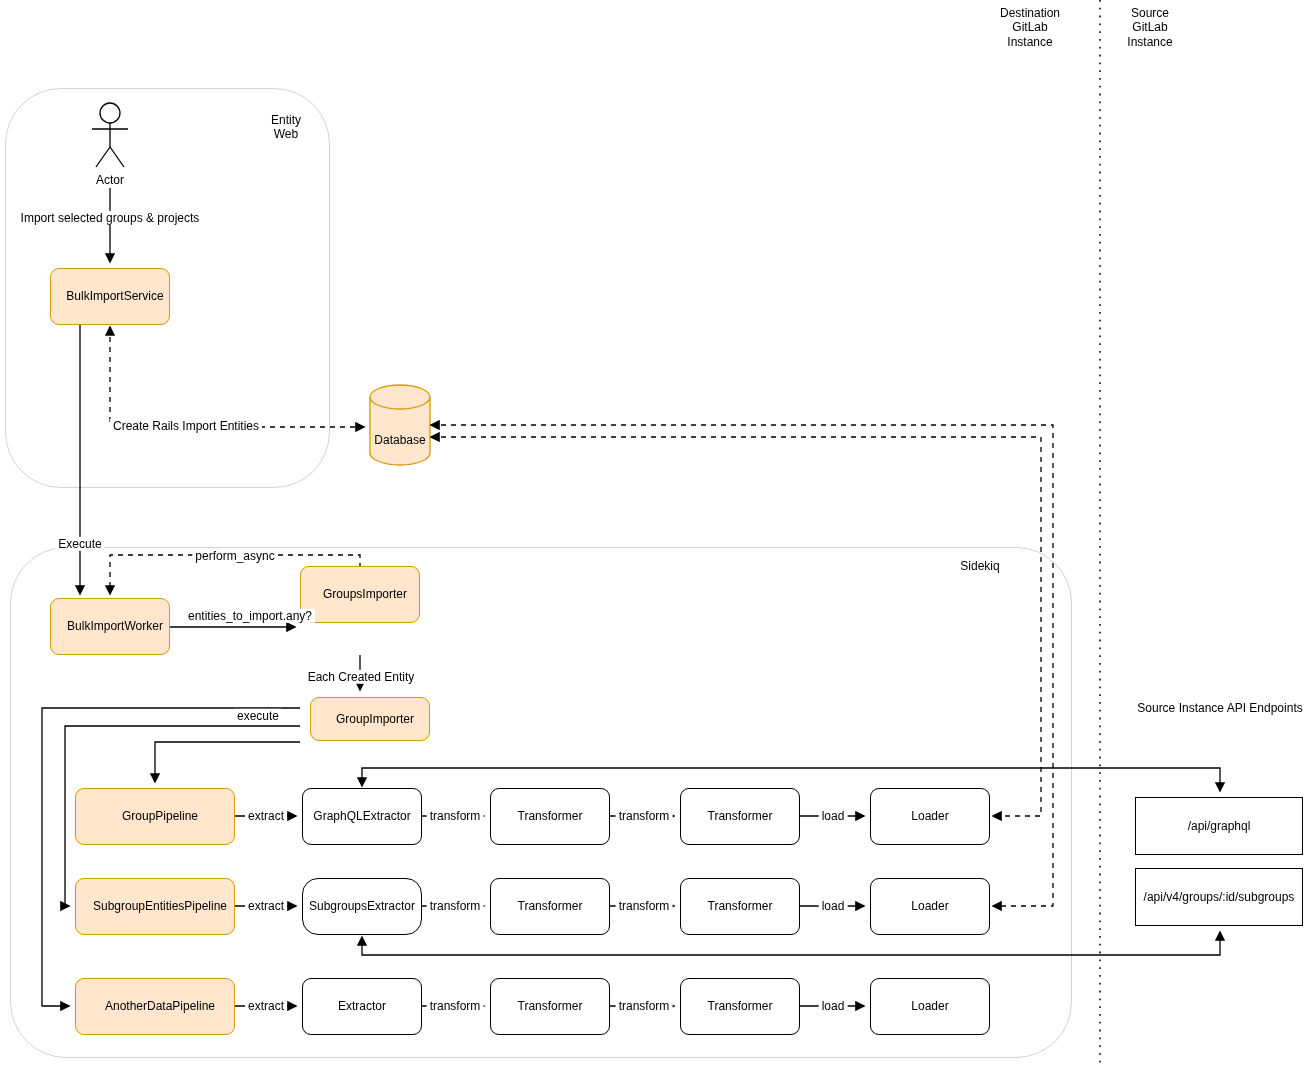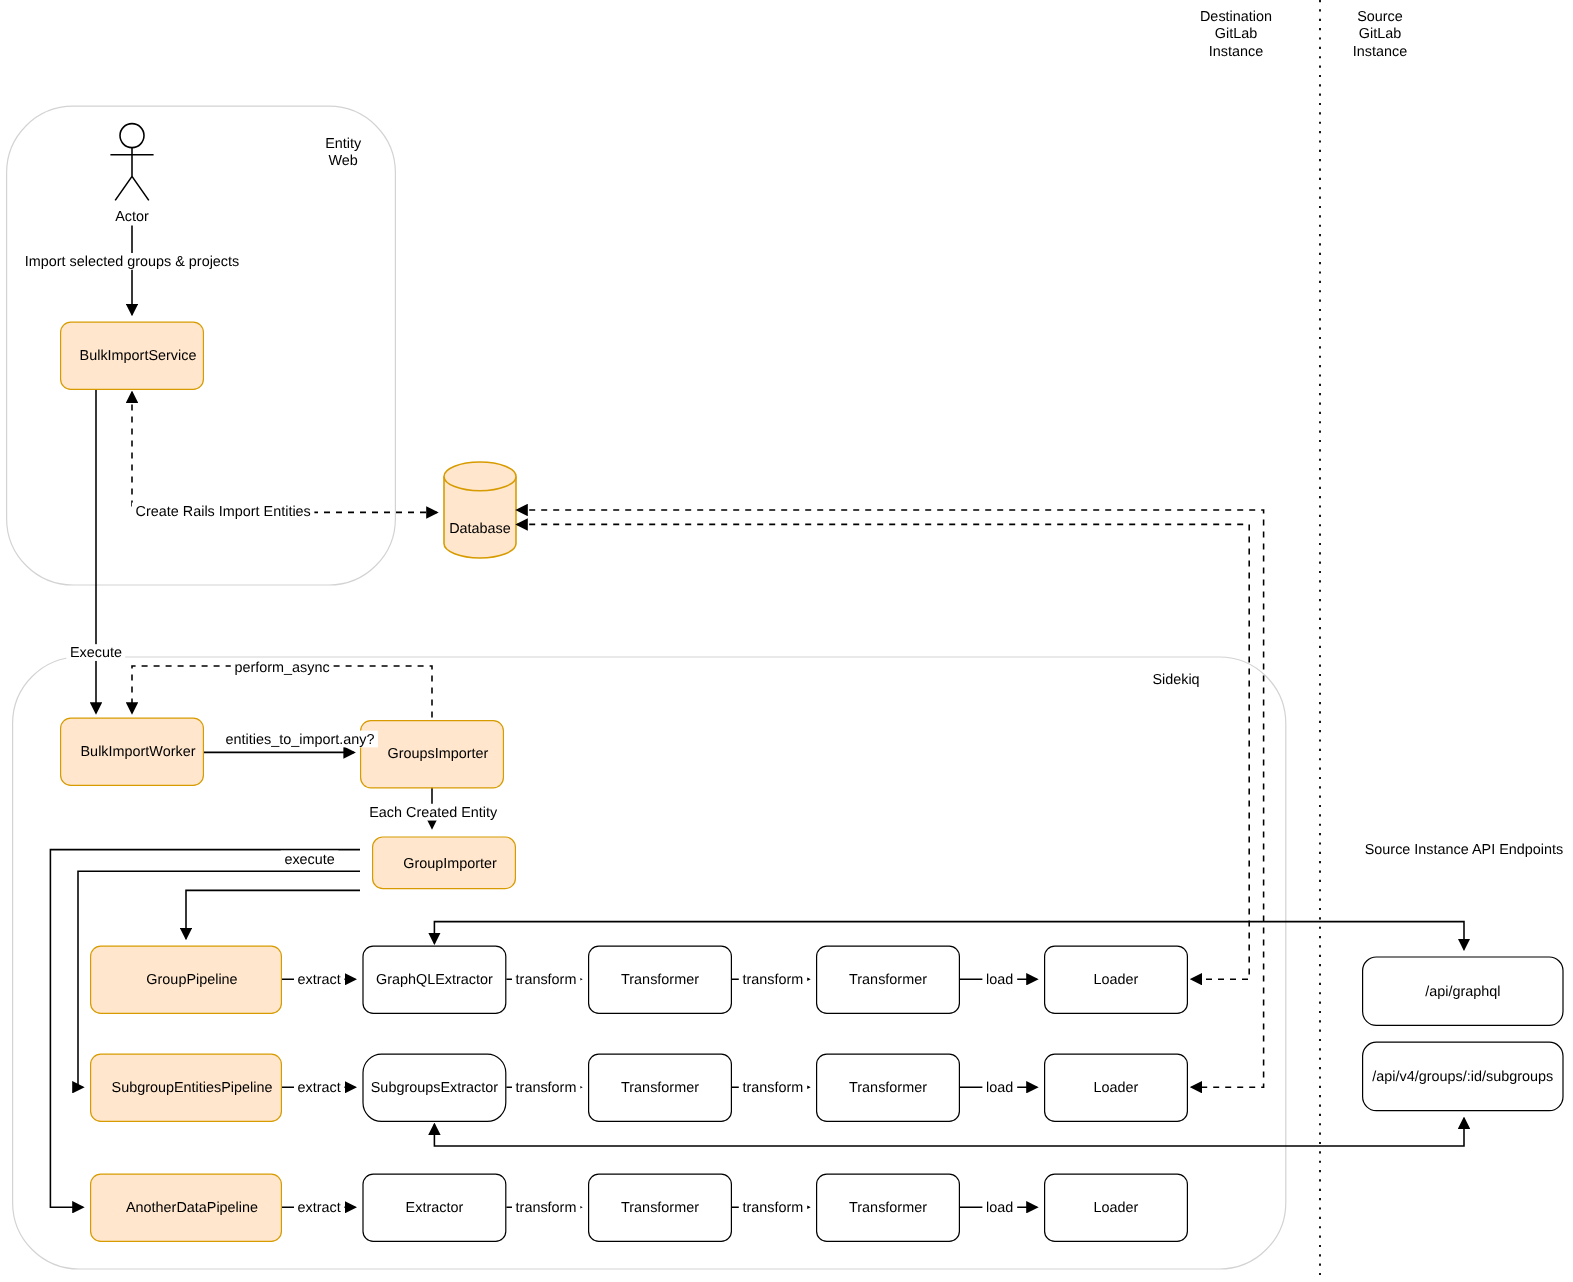--- a/index.html
+++ b/index.html
@@ -11,21 +11,21 @@
     position:absolute; border:1px solid #d3d3d3; border-radius:56px;
     background:transparent; box-sizing:border-box;
   }
   svg.wires { position:absolute; left:0; top:0; width:1311px; height:1068px; }
   .node {
     position:absolute; display:flex; align-items:center; justify-content:center;
     font-size:12px; text-align:center; line-height:1.2; box-sizing:border-box;
     background:#ffffff; border:1px solid #000; border-radius:9px; padding:2px;
   }
   .node.orange { background:var(--node-fill,#ffe6cc); border-color:var(--node-stroke,#d79b00);padding-left:12px; }
-  .node.square { border-radius:12px; }
+  .node.square { border-radius:0; }
   .lbl {
     position:absolute; transform:translate(-50%,-50%); font-size:12px;
     line-height:1.2; text-align:center; white-space:nowrap;
   }
   .lbl.bg { background:#ffffff; padding:0 3px; }
   .pre { white-space:pre-line; }
 </style>
 </head>
 <body>
 
@@ -88,21 +88,21 @@
       <path d="M431 425 H1053 V906 H993" marker-start="url(#arr)" marker-end="url(#arr)"></path>
     </g>
   </svg>
 
   <div class="node orange" style="left:50px;top:268px;width:120px;height:57px;">
       <span>BulkImportService</span>
     </div>
   <div class="node orange" style="left:50px;top:598px;width:120px;height:57px;text-align:center;">
       <span>BulkImportWorker</span>
     </div>
-  <div class="node orange" style="left:300px;top:600px;width:120px;height:57px;justify-content:center;">
+  <div class="node orange" style="left:300px;top:566px;width:120px;height:57px;justify-content:center;">
       <span>GroupsImporter</span>
     </div>
   <div class="node orange" style="left:310px;top:697px;width:120px;height:44px;">
       <span>GroupImporter</span>
     </div>
 
   <div class="node orange" style="left:75px;top:788px;width:160px;height:57px;">
       <span>GroupPipeline</span>
     </div>
   <div class="node orange" style="left:75px;top:878px;width:160px;height:57px;">

